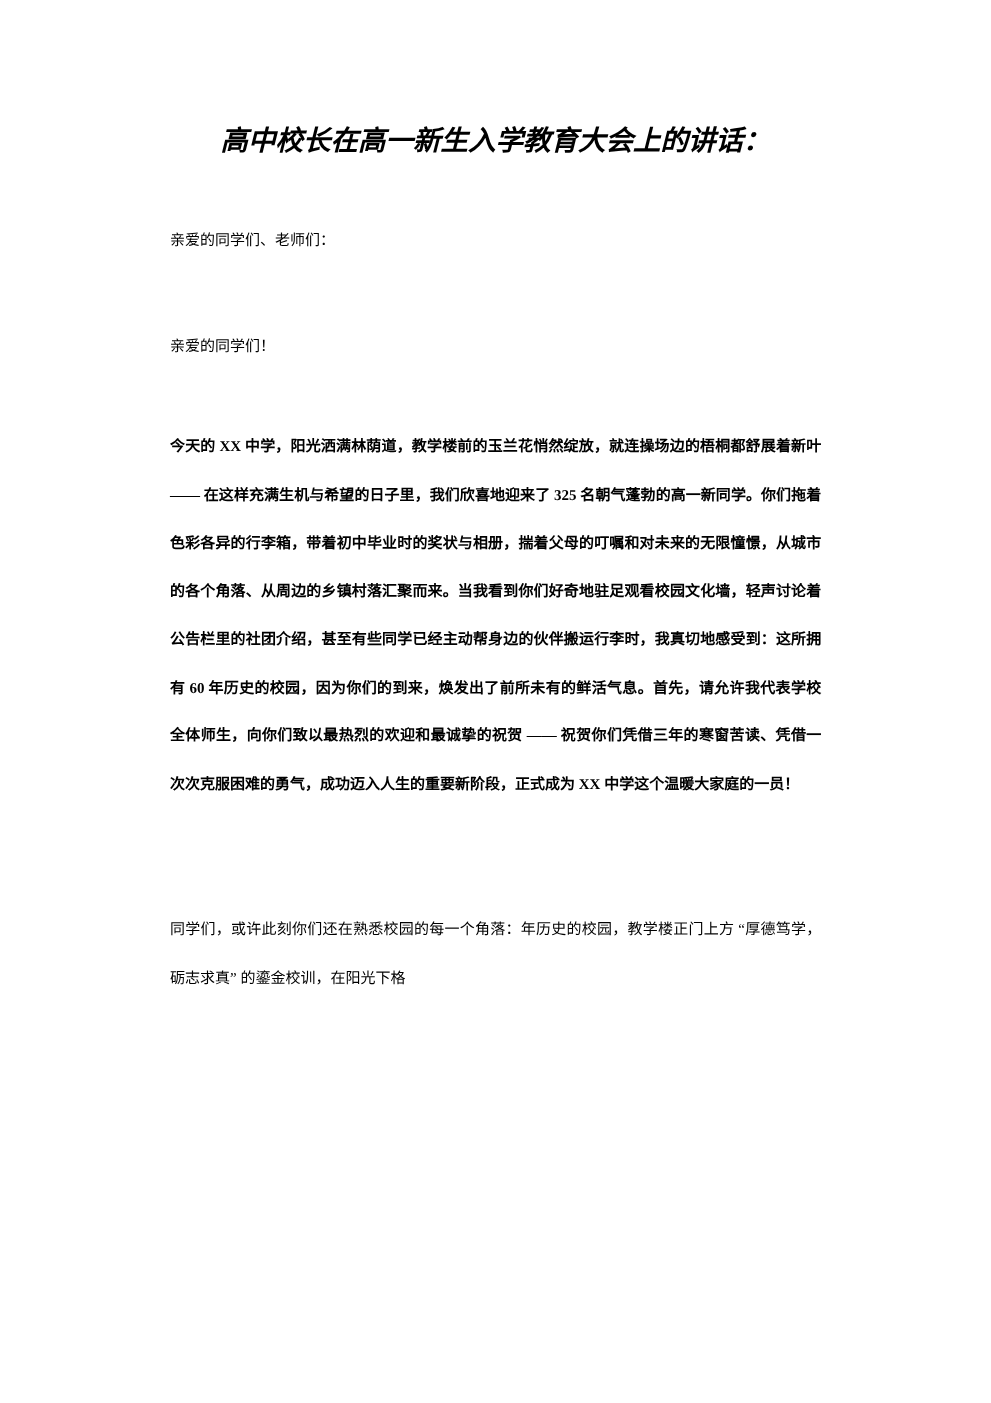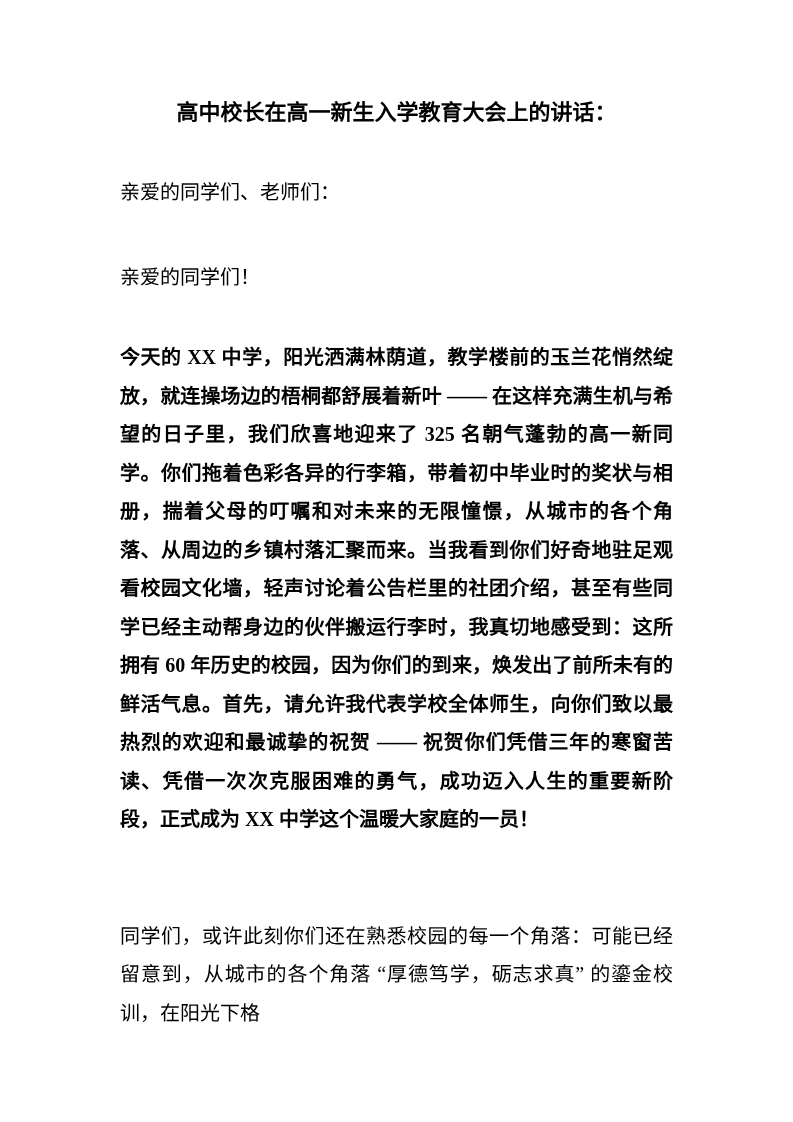--- a/index.html
+++ b/index.html
@@ -18,26 +18,27 @@
     overflow: hidden;
     font-family: "Liberation Serif", "DejaVu Serif", serif;
     color: #000000;
   }
   .doc-title {
     font-size: 22px;
     font-weight: 700;
     line-height: 50px;
     text-align: center;
     margin: 0;
+    font-style: italic;
   }
   .body-text {
-    font-size: 20px;
+    font-size: 12px;
     line-height: 38.5px;
     text-align: justify;
-    margin: 0;
+    margin: 16px;
     word-break: break-all;
   }
   .salutation   { margin-top: 35px; }
   .greeting     { margin-top: 46px; }
   .para-main    { margin-top: 42px; font-weight: bold; }
   .para-second  { margin-top: 78px; }
 </style>
 </head>
 <body>
 
@@ -45,15 +46,15 @@
 
   <h1 class="doc-title">高中校长在高一新生入学教育大会上的讲话：</h1>
 
 
   <p class="body-text salutation">亲爱的同学们、老师们：</p>
 
   <p class="body-text greeting">亲爱的同学们！</p>
 
   <p class="body-text para-main">今天的 XX 中学，阳光洒满林荫道，教学楼前的玉兰花悄然绽放，就连操场边的梧桐都舒展着新叶 —— 在这样充满生机与希望的日子里，我们欣喜地迎来了 325 名朝气蓬勃的高一新同学。你们拖着色彩各异的行李箱，带着初中毕业时的奖状与相册，揣着父母的叮嘱和对未来的无限憧憬，从城市的各个角落、从周边的乡镇村落汇聚而来。当我看到你们好奇地驻足观看校园文化墙，轻声讨论着公告栏里的社团介绍，甚至有些同学已经主动帮身边的伙伴搬运行李时，我真切地感受到：这所拥有 60 年历史的校园，因为你们的到来，焕发出了前所未有的鲜活气息。首先，请允许我代表学校全体师生，向你们致以最热烈的欢迎和最诚挚的祝贺 —— 祝贺你们凭借三年的寒窗苦读、凭借一次次克服困难的勇气，成功迈入人生的重要新阶段，正式成为 XX 中学这个温暖大家庭的一员！</p>
 
-  <p class="body-text para-second">同学们，或许此刻你们还在熟悉校园的每一个角落：可能已经留意到，从城市的各个角落 “厚德笃学，砺志求真” 的鎏金校训，在阳光下格</p>
+  <p class="body-text para-second">同学们，或许此刻你们还在熟悉校园的每一个角落：年历史的校园，教学楼正门上方 “厚德笃学，砺志求真” 的鎏金校训，在阳光下格</p>
 
 </div>
 
 </body></html>

